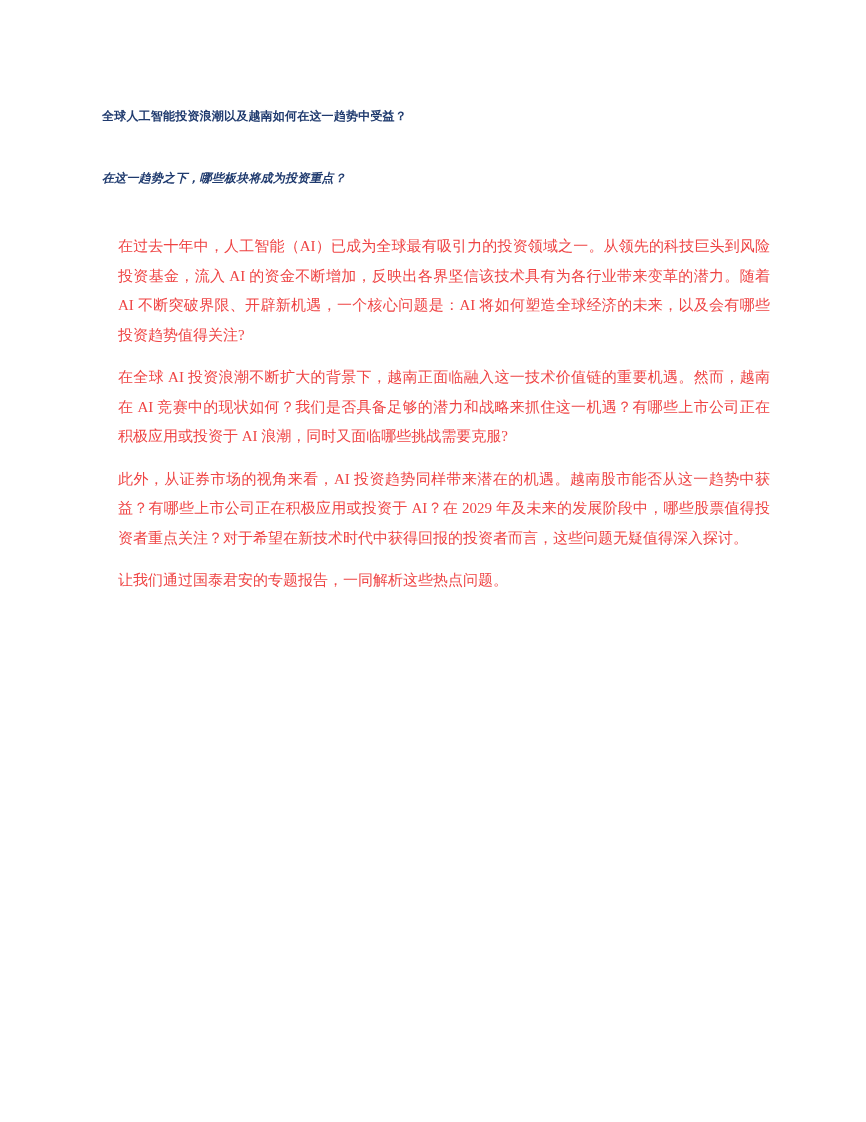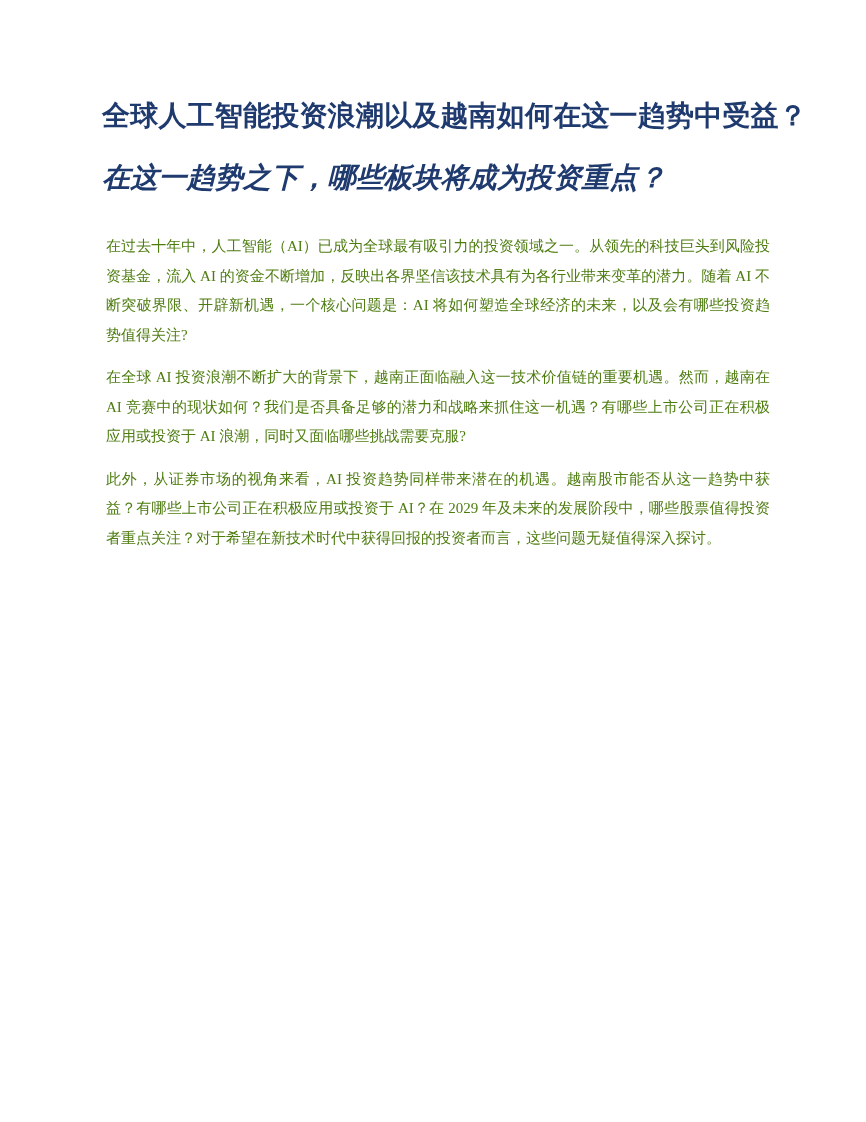--- a/index.html
+++ b/index.html
@@ -20,50 +20,51 @@
       width: 866px;
       height: 1122px;
       background: #ffffff;
     }
     .title {
       position: absolute;
       left: 102px;
       margin: 0;
       font-family: "DejaVu Serif", "Liberation Serif", serif;
       font-weight: bold;
-      font-size: 28px;
+      font-size: 12px;
       line-height: 24px;
       color: #1f3a6e;
       white-space: nowrap;
       letter-spacing: 0.2px;
     }
     .title-1 { top: 104px; }
     .title-2 { top: 166px; font-style: italic; }
     .body {
       position: absolute;
       left: 102px;
       width: 668px;
       top: 232px;
     }
     .para {
-      margin: 0 0 13px 4px;
+      margin: 0 0 13px 16px;
       font-family: "Liberation Serif", "DejaVu Serif", serif;
       font-size: 15px;
       line-height: 29.5px;
-      color: #4d7c0f;
+      color: #ef4444;
       text-align: justify;
       text-justify: inter-character;
     }
     .para-4 { margin-top: 2px; }
   </style>
 </head>
 <body>
 
 <div class="page">
   <h1 class="title title-1">全球人工智能投资浪潮以及越南如何在这一趋势中受益？</h1>
   <h2 class="title title-2">在这一趋势之下，哪些板块将成为投资重点？</h2>
 
   <div class="body">
     <p class="para para-1">在过去十年中，人工智能（AI）已成为全球最有吸引力的投资领域之一。从领先的科技巨头到风险投资基金，流入 AI 的资金不断增加，反映出各界坚信该技术具有为各行业带来变革的潜力。随着 AI 不断突破界限、开辟新机遇，一个核心问题是：AI 将如何塑造全球经济的未来，以及会有哪些投资趋势值得关注?</p>
     <p class="para para-2">在全球 AI 投资浪潮不断扩大的背景下，越南正面临融入这一技术价值链的重要机遇。然而，越南在 AI 竞赛中的现状如何？我们是否具备足够的潜力和战略来抓住这一机遇？有哪些上市公司正在积极应用或投资于 AI 浪潮，同时又面临哪些挑战需要克服?</p>
     <p class="para para-3">此外，从证券市场的视角来看，AI 投资趋势同样带来潜在的机遇。越南股市能否从这一趋势中获益？有哪些上市公司正在积极应用或投资于 AI？在 2029 年及未来的发展阶段中，哪些股票值得投资者重点关注？对于希望在新技术时代中获得回报的投资者而言，这些问题无疑值得深入探讨。</p>
+    <p class="para para-4">让我们通过国泰君安的专题报告，一同解析这些热点问题。</p>
   </div>
 </div>
 
 </body></html>

